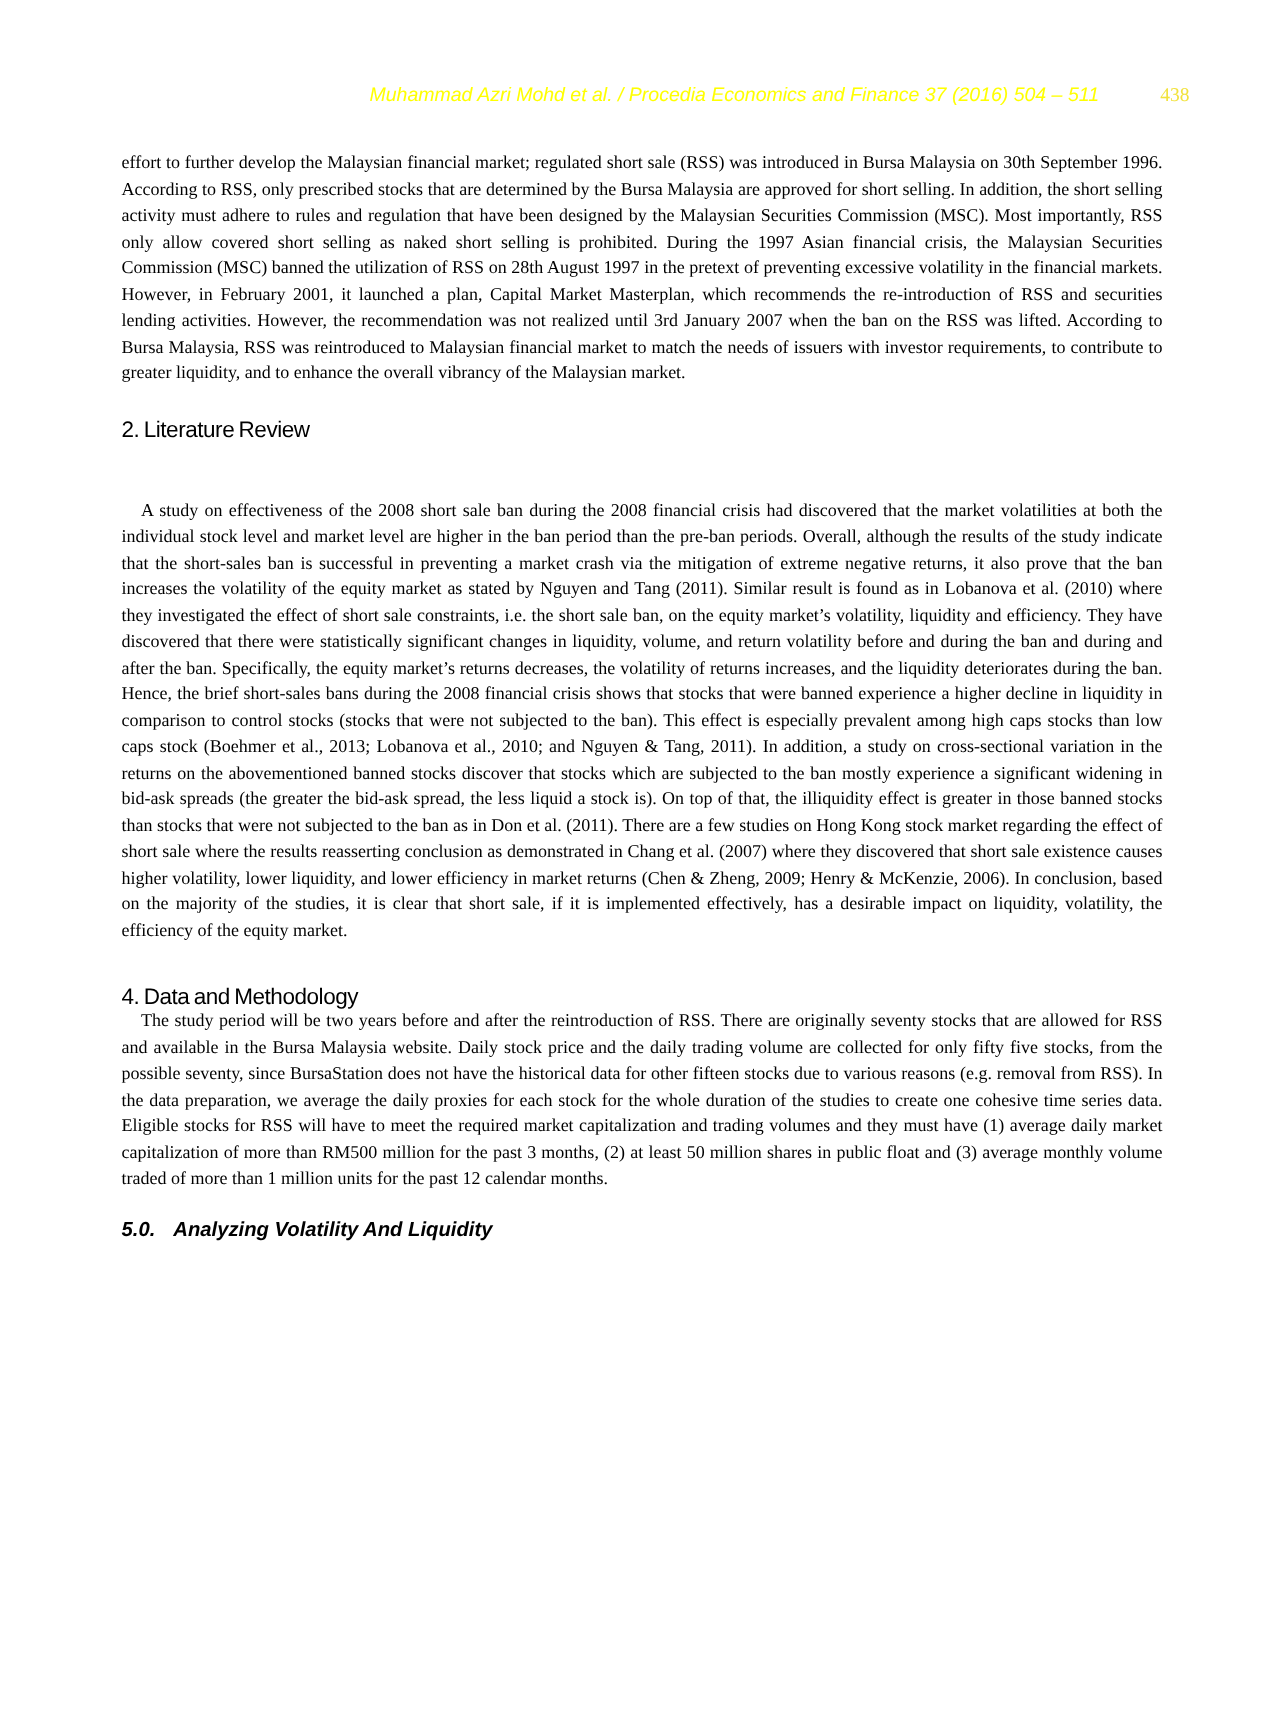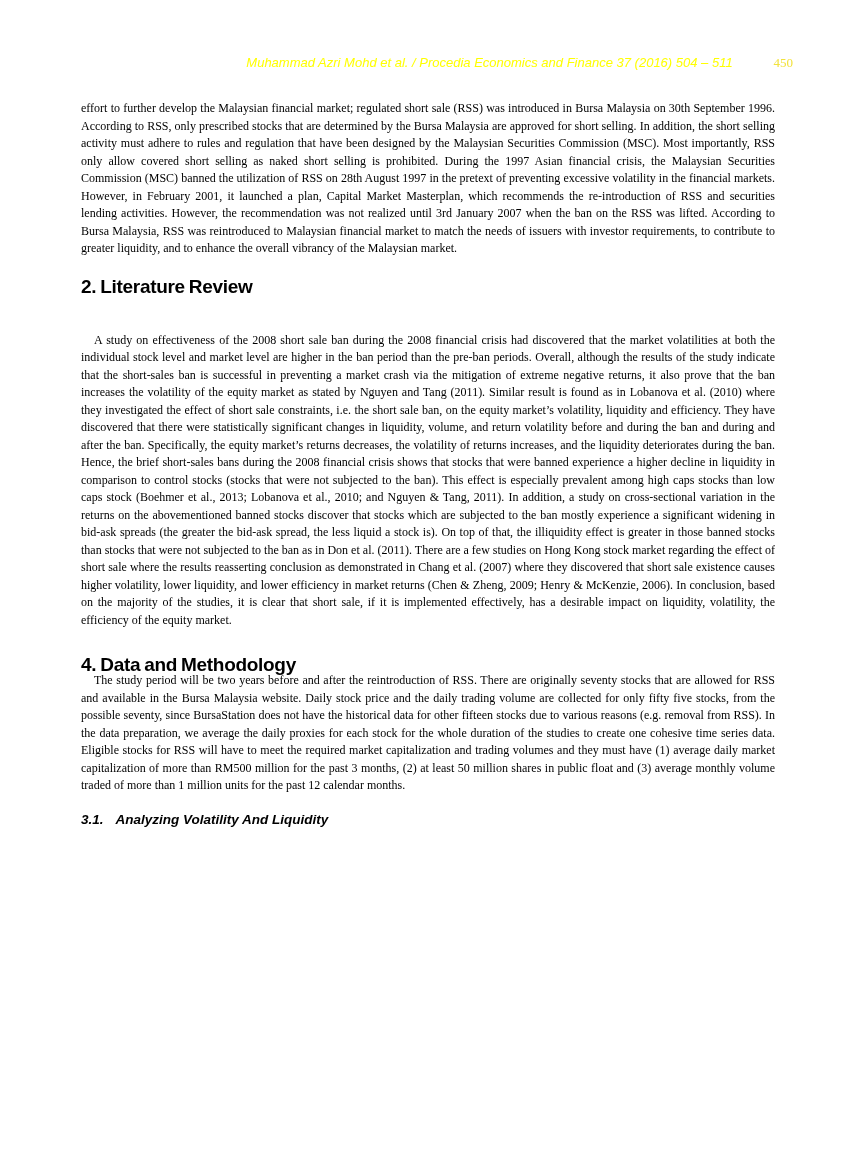--- a/index.html
+++ b/index.html
@@ -24,49 +24,49 @@
       font-family:"Liberation Serif", serif;
       font-size:13px;line-height:16px;color:var(--pagenum-yellow);}
 
   
   .content{position:absolute;top:100px;left:81px;width:694px;}
   .para{font-size:12px;line-height:17.5px;text-align:justify;
         text-justify:inter-word;}
   .para.indent{text-indent:13px;}
 
   .section-heading{font-family:"Liberation Sans", sans-serif;
-      font-weight:bold;font-size:19px;line-height:15px;
+      font-weight:normal;font-size:15px;line-height:15px;
       letter-spacing:-0.3px;word-spacing:-1px;color:var(--ink);}
   .heading-lit{margin-top:21px;}
   .para-lit{margin-top:38px;}
   .heading-data{margin-top:28px;}
   .para-data{}
 
   .subsection-heading{margin-top:17px;font-family:"Liberation Sans", sans-serif;
       font-style:italic;font-size:13.5px;line-height:15px;color:var(--ink);}
   .subsection-heading .sub-num{margin-right:12px;}
 </style>
 </head>
 <body>
 
 <div class="page">
 
   <div class="running-head-row">
     <span class="running-head">Muhammad Azri Mohd et al. / Procedia Economics and Finance 37 (2016) 504 – 511</span>
-    <span class="page-number">450</span>
+    <span class="page-number">438</span>
   </div>
 
   <div class="content">
 
     <p class="para">effort to further develop the Malaysian financial market; regulated short sale (RSS) was introduced in Bursa Malaysia on 30th September 1996. According to RSS, only prescribed stocks that are determined by the Bursa Malaysia are approved for short selling. In addition, the short selling activity must adhere to rules and regulation that have been designed by the Malaysian Securities Commission (MSC). Most importantly, RSS only allow covered short selling as naked short selling is prohibited. During the 1997 Asian financial crisis, the Malaysian Securities Commission (MSC) banned the utilization of RSS on 28th August 1997 in the pretext of preventing excessive volatility in the financial markets. However, in February 2001, it launched a plan, Capital Market Masterplan, which recommends the re-introduction of RSS and securities lending activities. However, the recommendation was not realized until 3rd January 2007 when the ban on the RSS was lifted. According to Bursa Malaysia, RSS was reintroduced to Malaysian financial market to match the needs of issuers with investor requirements, to contribute to greater liquidity, and to enhance the overall vibrancy of the Malaysian market.</p>
 
     <h2 class="section-heading heading-lit">2. Literature Review</h2>
 
     <p class="para indent para-lit">A study on effectiveness of the 2008 short sale ban during the 2008 financial crisis had discovered that the market volatilities at both the individual stock level and market level are higher in the ban period than the pre-ban periods. Overall, although the results of the study indicate that the short-sales ban is successful in preventing a market crash via the mitigation of extreme negative returns, it also prove that the ban increases the volatility of the equity market as stated by Nguyen and Tang (2011). Similar result is found as in Lobanova et al. (2010) where they investigated the effect of short sale constraints, i.e. the short sale ban, on the equity market’s volatility, liquidity and efficiency. They have discovered that there were statistically significant changes in liquidity, volume, and return volatility before and during the ban and during and after the ban. Specifically, the equity market’s returns decreases, the volatility of returns increases, and the liquidity deteriorates during the ban. Hence, the brief short-sales bans during the 2008 financial crisis shows that stocks that were banned experience a higher decline in liquidity in comparison to control stocks (stocks that were not subjected to the ban). This effect is especially prevalent among high caps stocks than low caps stock (Boehmer et al., 2013; Lobanova et al., 2010; and Nguyen &amp; Tang, 2011). In addition, a study on cross-sectional variation in the returns on the abovementioned banned stocks discover that stocks which are subjected to the ban mostly experience a significant widening in bid-ask spreads (the greater the bid-ask spread, the less liquid a stock is). On top of that, the illiquidity effect is greater in those banned stocks than stocks that were not subjected to the ban as in Don et al. (2011). There are a few studies on Hong Kong stock market regarding the effect of short sale where the results reasserting conclusion as demonstrated in Chang et al. (2007) where they discovered that short sale existence causes higher volatility, lower liquidity, and lower efficiency in market returns (Chen &amp; Zheng, 2009; Henry &amp; McKenzie, 2006). In conclusion, based on the majority of the studies, it is clear that short sale, if it is implemented effectively, has a desirable impact on liquidity, volatility, the efficiency of the equity market.</p>
 
     <h2 class="section-heading heading-data">4. Data and Methodology</h2>
 
     <p class="para indent para-data">The study period will be two years before and after the reintroduction of RSS. There are originally seventy stocks that are allowed for RSS and available in the Bursa Malaysia website. Daily stock price and the daily trading volume are collected for only fifty five stocks, from the possible seventy, since BursaStation does not have the historical data for other fifteen stocks due to various reasons (e.g. removal from RSS). In the data preparation, we average the daily proxies for each stock for the whole duration of the studies to create one cohesive time series data. Eligible stocks for RSS will have to meet the required market capitalization and trading volumes and they must have (1) average daily market capitalization of more than RM500 million for the past 3 months, (2) at least 50 million shares in public float and (3) average monthly volume traded of more than 1 million units for the past 12 calendar months.</p>
 
-    <h3 class="subsection-heading"><span class="sub-num">3.1.</span><span>Analyzing Volatility And Liquidity</span></h3>
+    <h3 class="subsection-heading"><span class="sub-num">5.0.</span><span>Analyzing Volatility And Liquidity</span></h3>
 
   </div>
 </div>
 
 </body></html>

